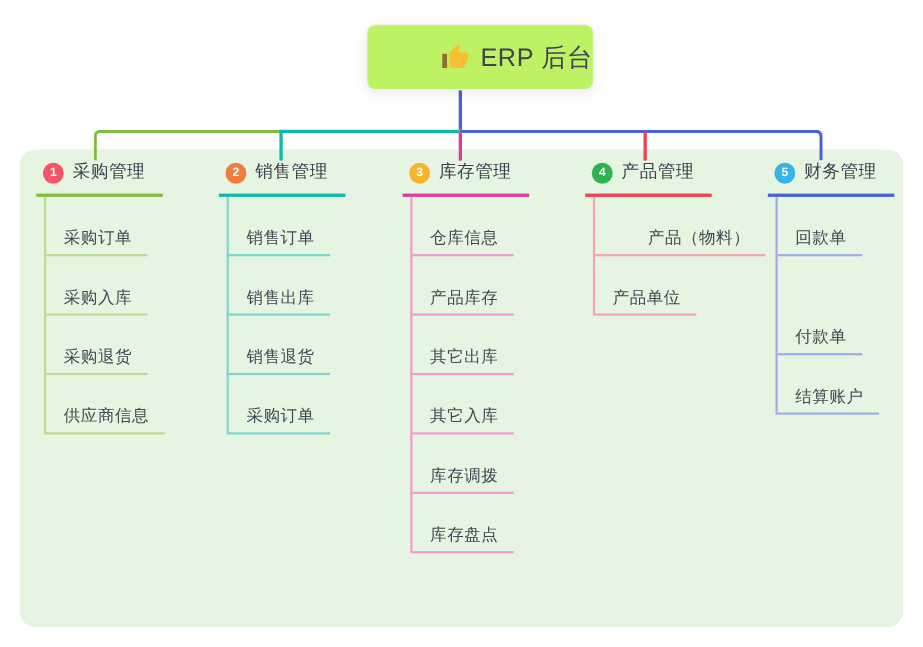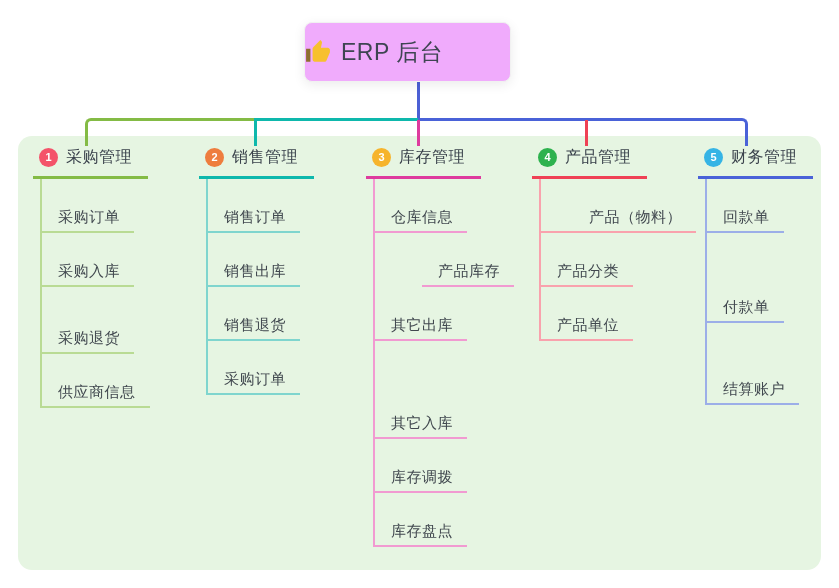--- a/index.html
+++ b/index.html
@@ -10,24 +10,24 @@
   .canvas{position:absolute;left:0;top:0;width:839px;height:588px;}
 
   
   .panel{
     position:absolute;left:18px;top:136px;width:803px;height:434px;
     border-radius:14px;z-index:1;
   }
 
   
   .root-node{
-    position:absolute;left:304px;top:22px;width:207px;height:60px;
-    background:#f0abfc;border:1px solid #f1f1f1;border-radius:8px;
+    position:absolute;left:333px;top:22px;width:207px;height:60px;
+    background:#bef264;border:1px solid #f1f1f1;border-radius:8px;
     box-shadow:0 3px 12px rgba(0,0,0,0.08);
-    display:flex;align-items:center;justify-content:flex-start;gap:10px;
+    display:flex;align-items:center;justify-content:flex-end;gap:10px;
     z-index:4;box-sizing:border-box;
   }
   .root-title{font-size:23px;font-weight:500;color:#3e4552;letter-spacing:.5px;white-space:nowrap;}
   .thumb-icon{width:26px;height:26px;display:inline-block;}
 
   
   .connectors{position:absolute;left:0;top:0;width:839px;height:588px;z-index:2;pointer-events:none;}
   .conn{position:absolute;box-sizing:border-box;}
 
   
@@ -81,21 +81,21 @@
   <div class="branch" style="left: 33px;">
     <div class="branch-title-row" style="border-bottom-color: rgb(132, 187, 69);">
       <span class="badge" style="background: rgb(244, 83, 106);">1</span>
       <span class="branch-title">采购管理</span>
     </div>
     <div class="branch-items" style="border-left-color: rgb(185, 219, 148);">
   <div class="branch-item" style="border-bottom-color: rgb(185, 219, 148);">采购订单</div>
 
   <div class="branch-item" style="border-bottom-color: rgb(185, 219, 148);">采购入库</div>
 
-  <div class="branch-item" style="border-bottom-color: rgb(185, 219, 148); margin-top: 13px;">采购退货</div>
+  <div class="branch-item" style="border-bottom-color: rgb(185, 219, 148);">采购退货</div>
 
   <div class="branch-item" style="border-bottom-color: rgb(185, 219, 148);">供应商信息</div>
 </div>
   </div>
 
   <div class="branch" style="left: 199px;">
     <div class="branch-title-row" style="border-bottom-color: rgb(14, 184, 172);">
       <span class="badge" style="background: rgb(238, 125, 62);">2</span>
       <span class="branch-title">销售管理</span>
     </div>
@@ -111,53 +111,52 @@
   </div>
 
   <div class="branch" style="left: 366px;">
     <div class="branch-title-row" style="border-bottom-color: rgb(222, 59, 158);">
       <span class="badge" style="background: rgb(246, 180, 44);">3</span>
       <span class="branch-title">库存管理</span>
     </div>
     <div class="branch-items" style="border-left-color: rgb(241, 154, 209);">
   <div class="branch-item" style="border-bottom-color: rgb(241, 154, 209);">仓库信息</div>
 
-  <div class="branch-item" style="border-bottom-color: rgb(241, 154, 209); margin-left: 47px;">产品库存</div>
+  <div class="branch-item" style="border-bottom-color: rgb(241, 154, 209);">产品库存</div>
 
   <div class="branch-item" style="border-bottom-color: rgb(241, 154, 209); text-align: center;">其它出库</div>
 
-  <div class="branch-item" style="border-bottom-color: rgb(241, 154, 209); margin-top: 44px;">其它入库</div>
+  <div class="branch-item" style="border-bottom-color: rgb(241, 154, 209);">其它入库</div>
 
   <div class="branch-item" style="border-bottom-color: rgb(241, 154, 209);">库存调拨</div>
 
   <div class="branch-item" style="border-bottom-color: rgb(241, 154, 209);">库存盘点</div>
 
 </div>
   </div>
 
   <div class="branch" style="left: 532px;">
     <div class="branch-title-row" style="border-bottom-color: rgb(239, 65, 85);">
       <span class="badge" style="background: rgb(46, 178, 78);">4</span>
       <span class="branch-title">产品管理</span>
     </div>
     <div class="branch-items" style="border-left-color: rgb(249, 162, 173);">
   <div class="branch-item" style="border-bottom-color: rgb(249, 162, 173); padding-left: 48px;">产品（物料）</div>
 
-  <div class="branch-item" style="border-bottom-color: rgb(249, 162, 173);">产品分类</div>
 
   <div class="branch-item" style="border-bottom-color: rgb(249, 162, 173); text-align: right;">产品单位</div>
 </div>
   </div>
 
   <div class="branch" style="left: 698px;">
     <div class="branch-title-row" style="border-bottom-color: rgb(74, 98, 216);">
       <span class="badge" style="background: rgb(54, 180, 229);">5</span>
       <span class="branch-title">财务管理</span>
     </div>
     <div class="branch-items" style="border-left-color: rgb(156, 174, 232);">
   <div class="branch-item" style="border-bottom-color: rgb(156, 174, 232);">回款单</div>
 
   <div class="branch-item" style="border-bottom-color: rgb(156, 174, 232); margin-top: 36px;">付款单</div>
 
-  <div class="branch-item" style="border-bottom-color: rgb(156, 174, 232); margin-top: 28px;">结算账户</div>
+  <div class="branch-item" style="border-bottom-color: rgb(156, 174, 232);">结算账户</div>
 </div>
   </div>
 </div>
 
 </body></html>

